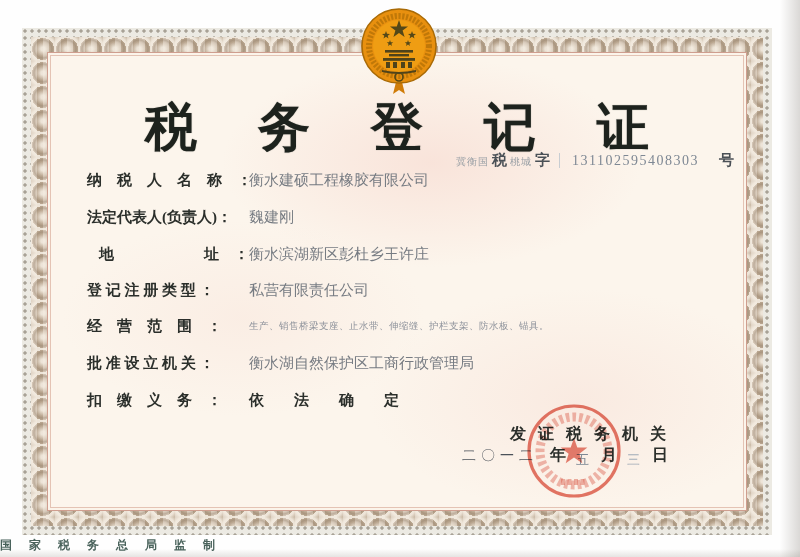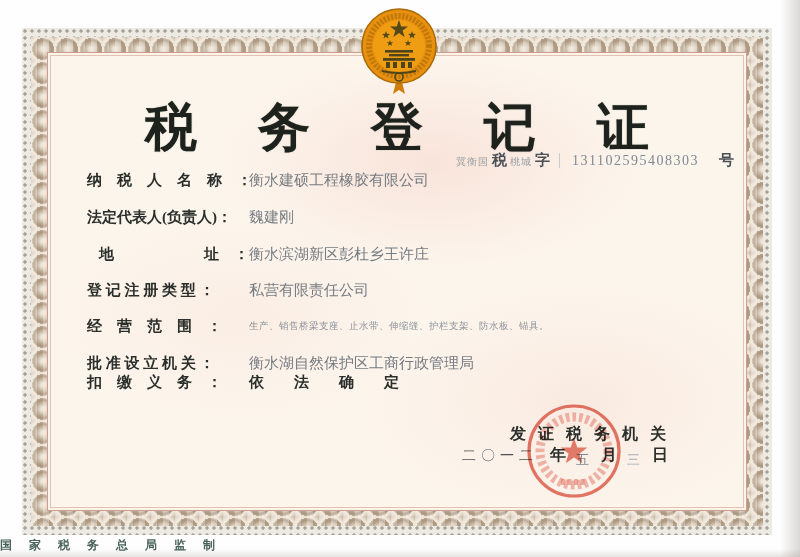--- a/index.html
+++ b/index.html
@@ -70,21 +70,21 @@
     white-space:nowrap; line-height:20px;
   }
   .s-small { font-size:10px; color:#9aa0a6; letter-spacing:1px; }
   .s-big   { font-size:15px; color:#4a5056; font-weight:bold; margin:0 3px; }
   .s-num   { font-size:14px; color:#7e8894; letter-spacing:1.5px;
              border-left:1px solid #c8cdd2; padding-left:12px; margin-left:6px; }
   .s-suffix{ margin-left:20px; margin-right:6px; }
   
   .row { position:absolute; left:39px; white-space:nowrap; }
   .r1 { top:118px; } .r2 { top:155px; } .r3 { top:192px;text-align:right; }
-  .r4 { top:228px; } .r5 { top:264px; } .r6 { top:301px; } .r7 { top:320px; }
+  .r4 { top:228px; } .r5 { top:264px; } .r6 { top:301px; } .r7 { top:338px; }
   .lbl {
     display:inline-block; width:162px;
     font-size:15px; font-weight:bold; color:#2b2f2b;
   }
   .val { font-size:15px; color:#767b82; }
   .val-small { font-size:9.5px; color:#8d929b; letter-spacing:.5px; vertical-align:2px; }
   .val-bold  { color:#2b2f2b; font-weight:bold; }
   
   .issuer-label {
     position:absolute; left:462px; top:371px;

